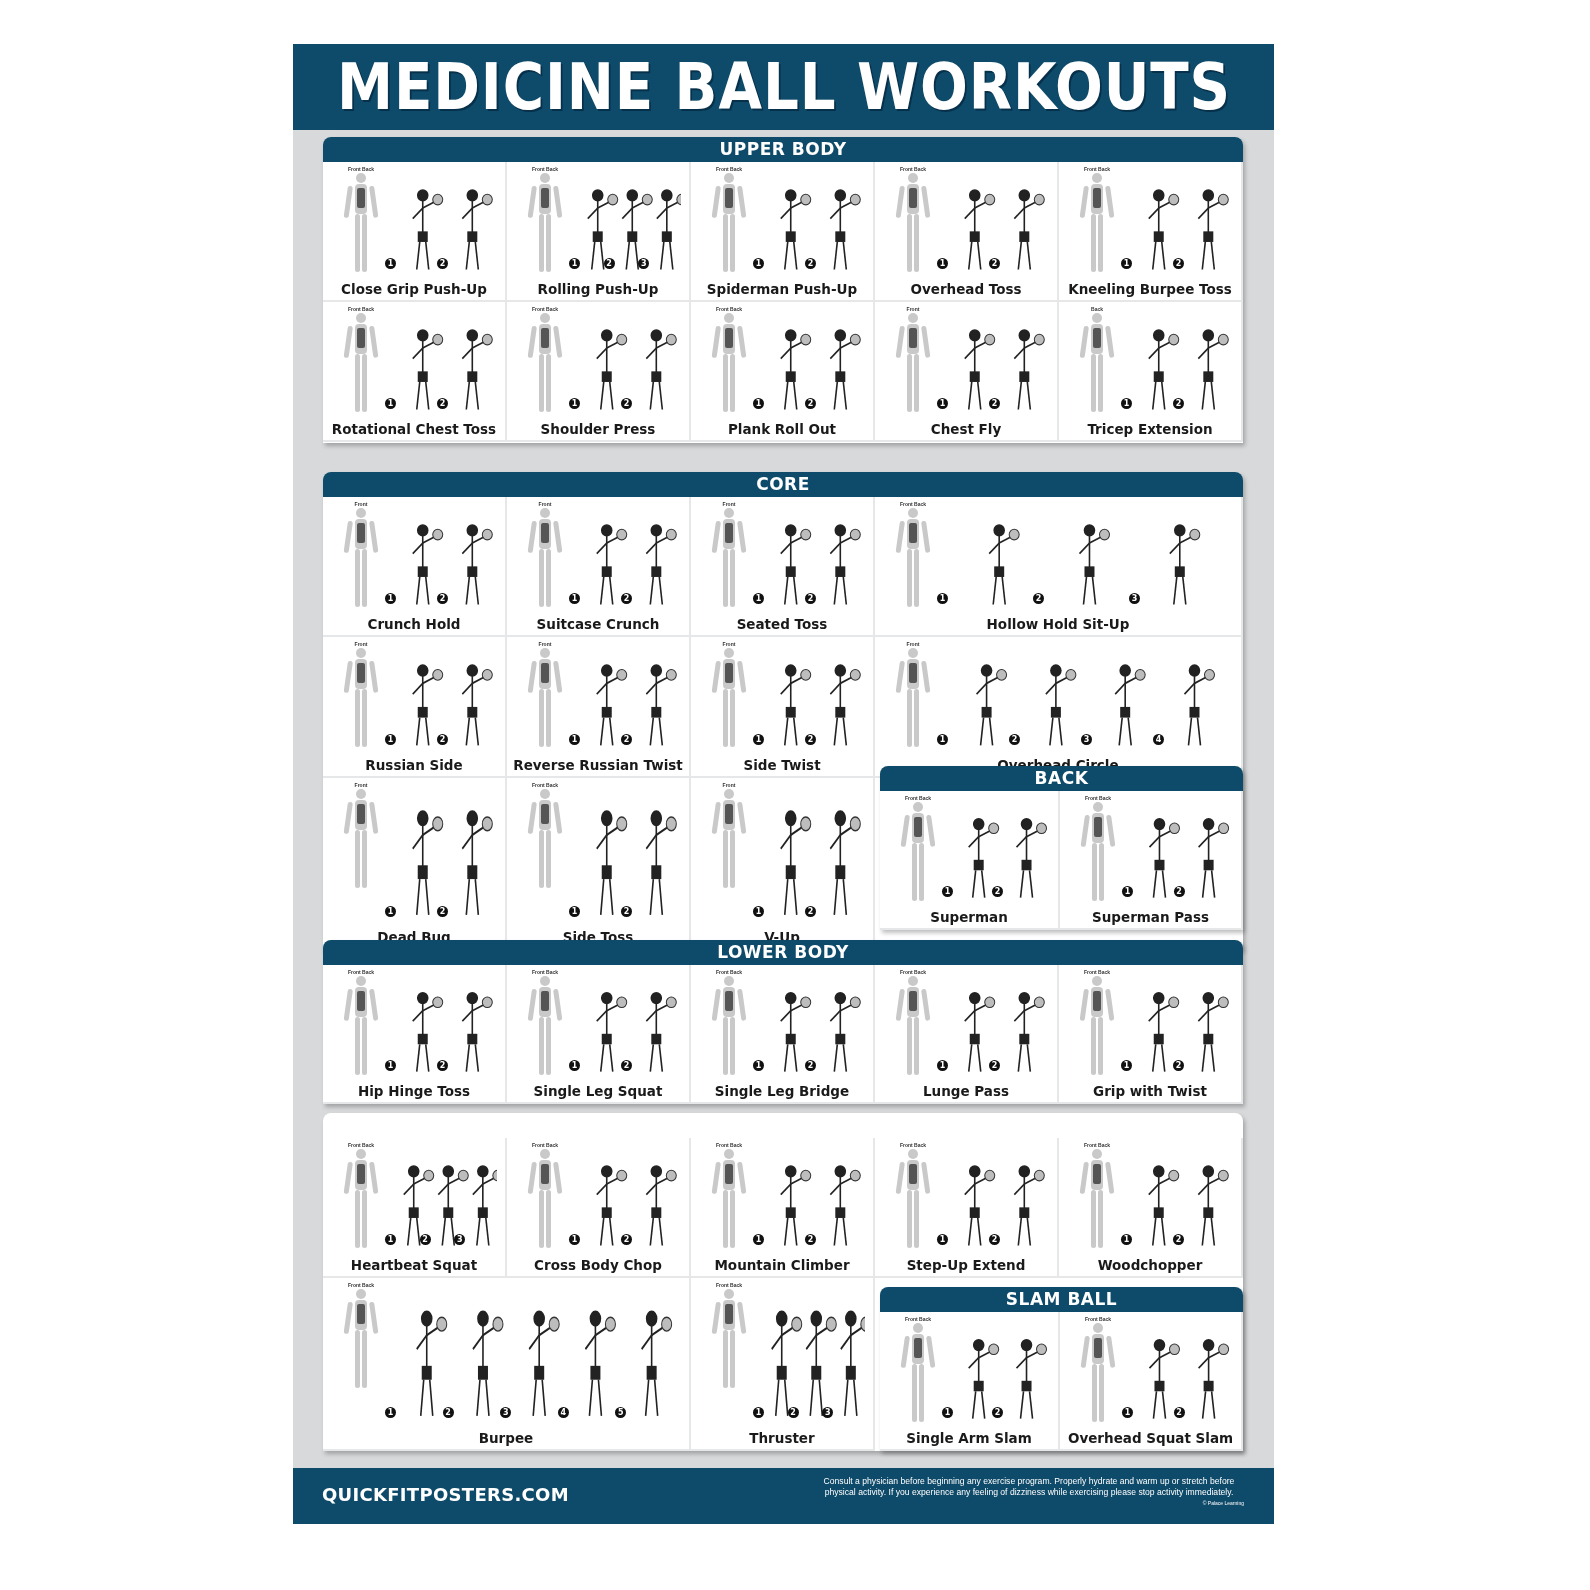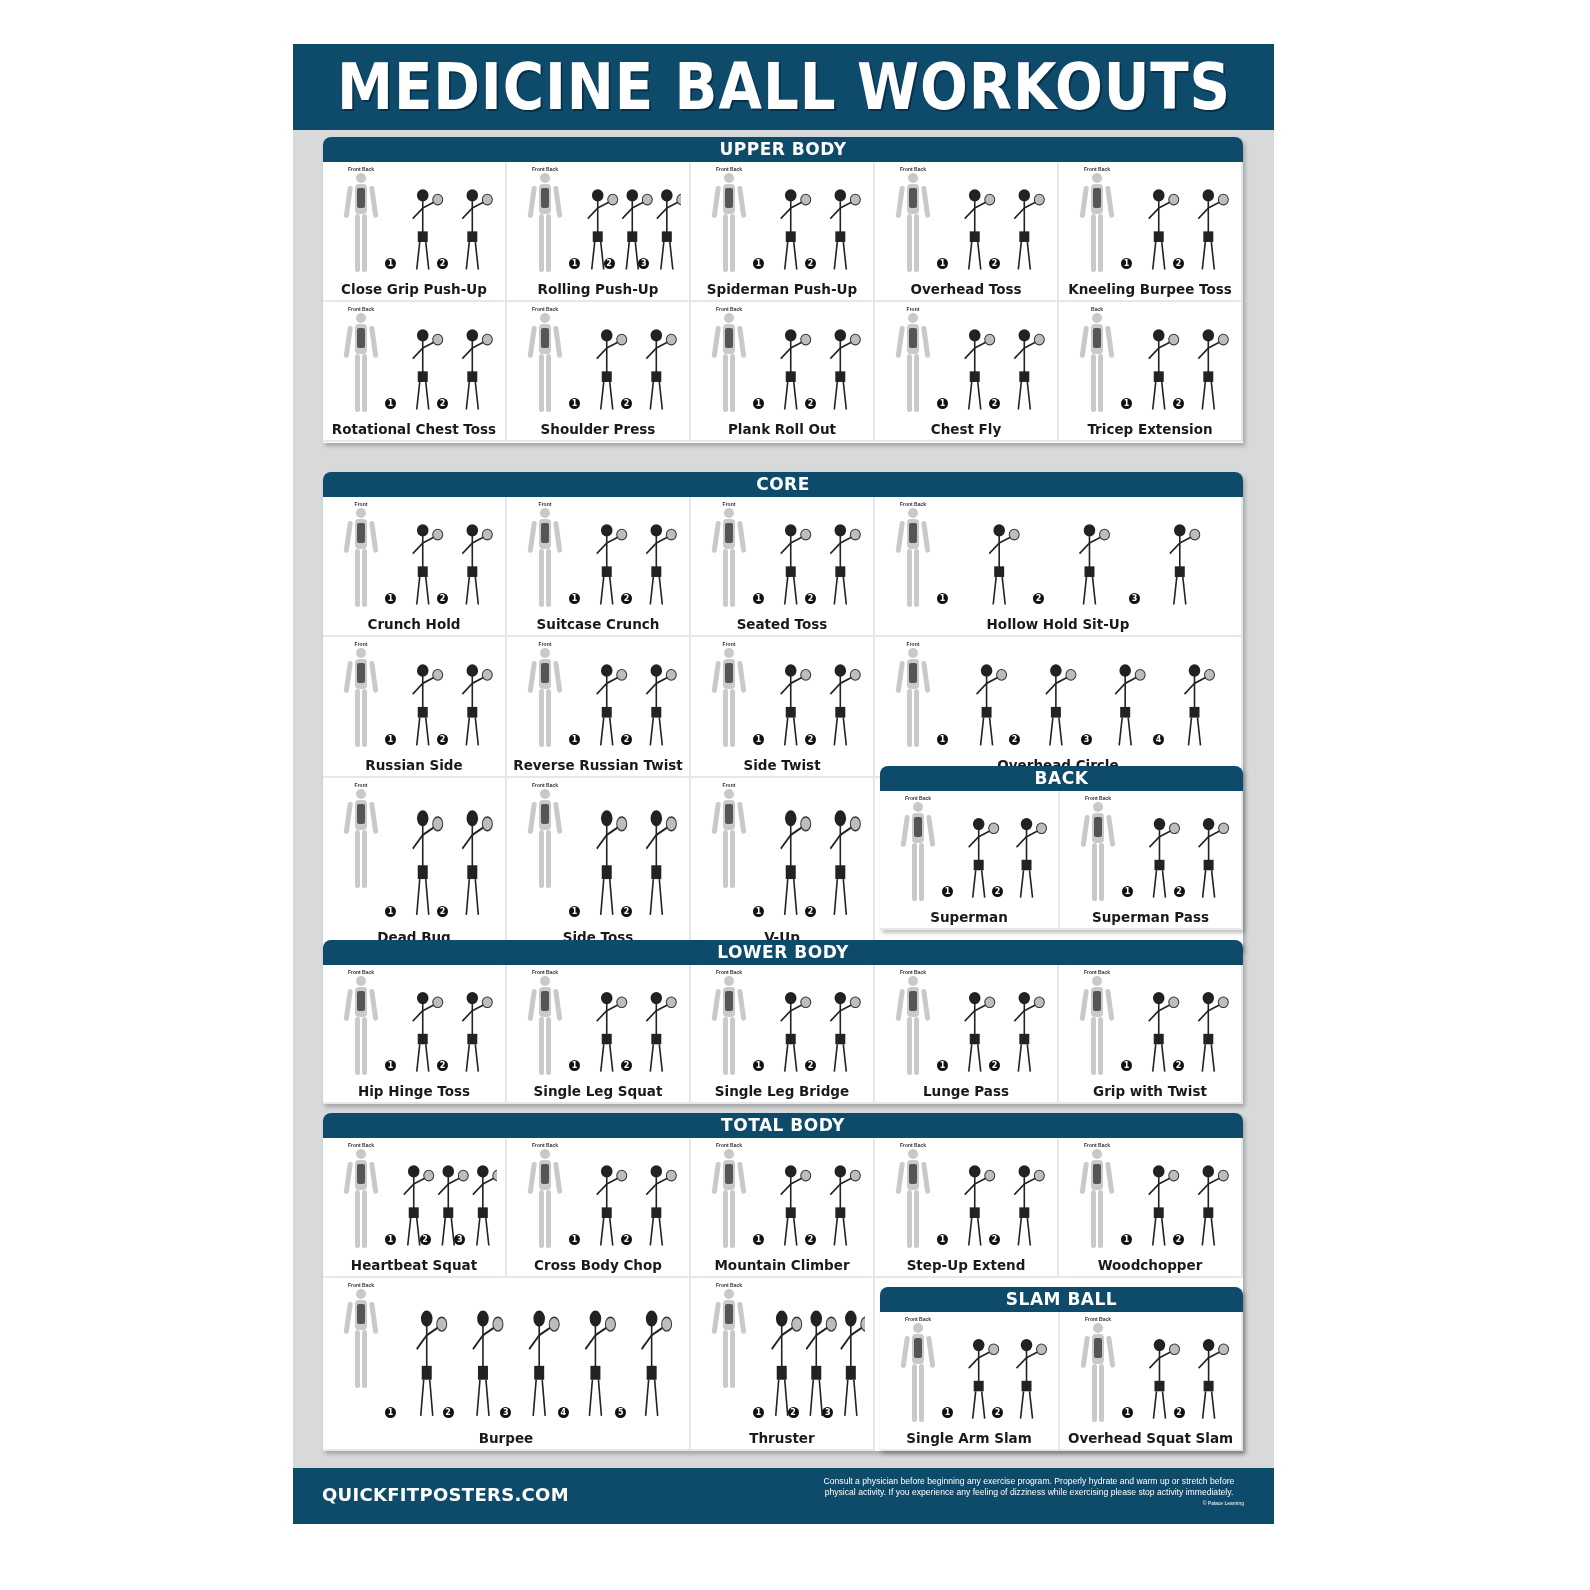--- a/index.html
+++ b/index.html
@@ -1237,21 +1237,20 @@
                 <line x1="92.30434782608697" y1="66" x2="95.30434782608697" y2="92"></line>
               </g>
               <circle cx="104.30434782608697" cy="26" r="5" fill="#bdbdbd" stroke="#333" stroke-width="1"></circle>
             </svg></div>
           <div class="badge" style="left: 62px; top: 95px;">1</div>
           <div class="badge" style="left: 114px; top: 95px;">2</div>
           <div class="label">Grip with Twist</div>
         </div>
       </div>
       <div class="panel" style="left: 30px; top: 1069px; width: 920px; height: 338px;">
-        <div class="panel-header">TOTAL BODY</div>
         <div class="cell" style="left: 0px; top: 25px; width: 184px; height: 140px;">
           <div class="muscle-cap">Front Back</div>
           <svg class="muscle" viewBox="0 0 36 108">
             <g fill="#c9c9c9">
               <circle cx="18" cy="8" r="5"></circle>
               <rect x="12" y="14" width="12" height="30" rx="4"></rect>
               <rect x="5" y="16" width="5" height="32" rx="2.5" transform="rotate(8 7 16)"></rect>
               <rect x="26" y="16" width="5" height="32" rx="2.5" transform="rotate(-8 28 16)"></rect>
               <rect x="12" y="44" width="5" height="58" rx="2.5"></rect>
               <rect x="19" y="44" width="5" height="58" rx="2.5"></rect>

